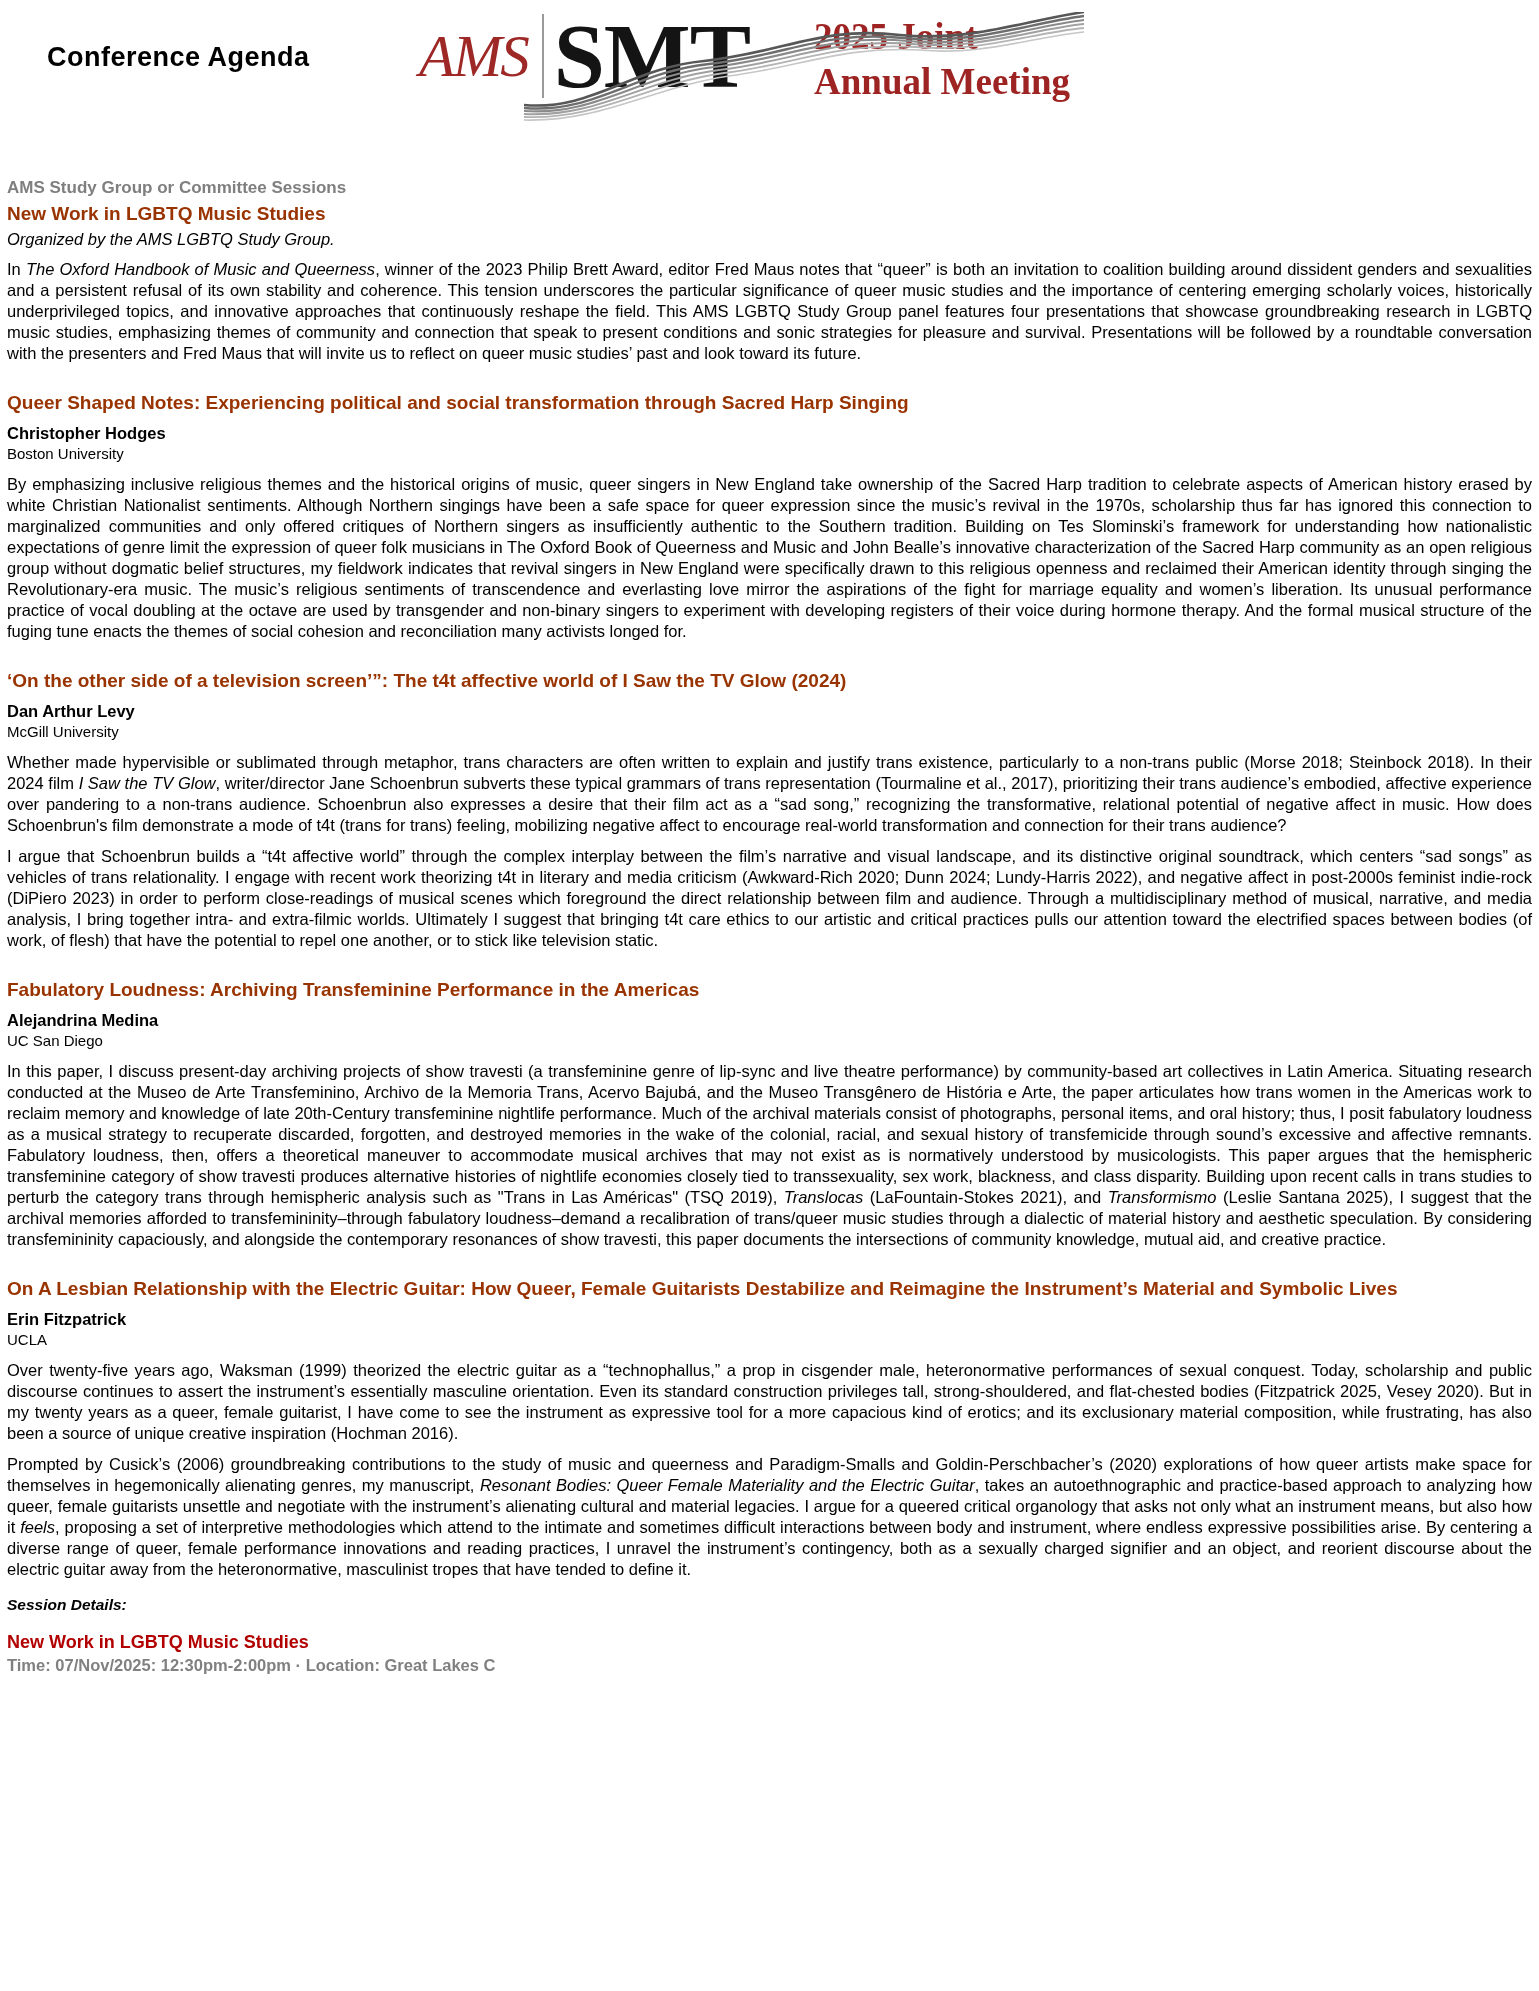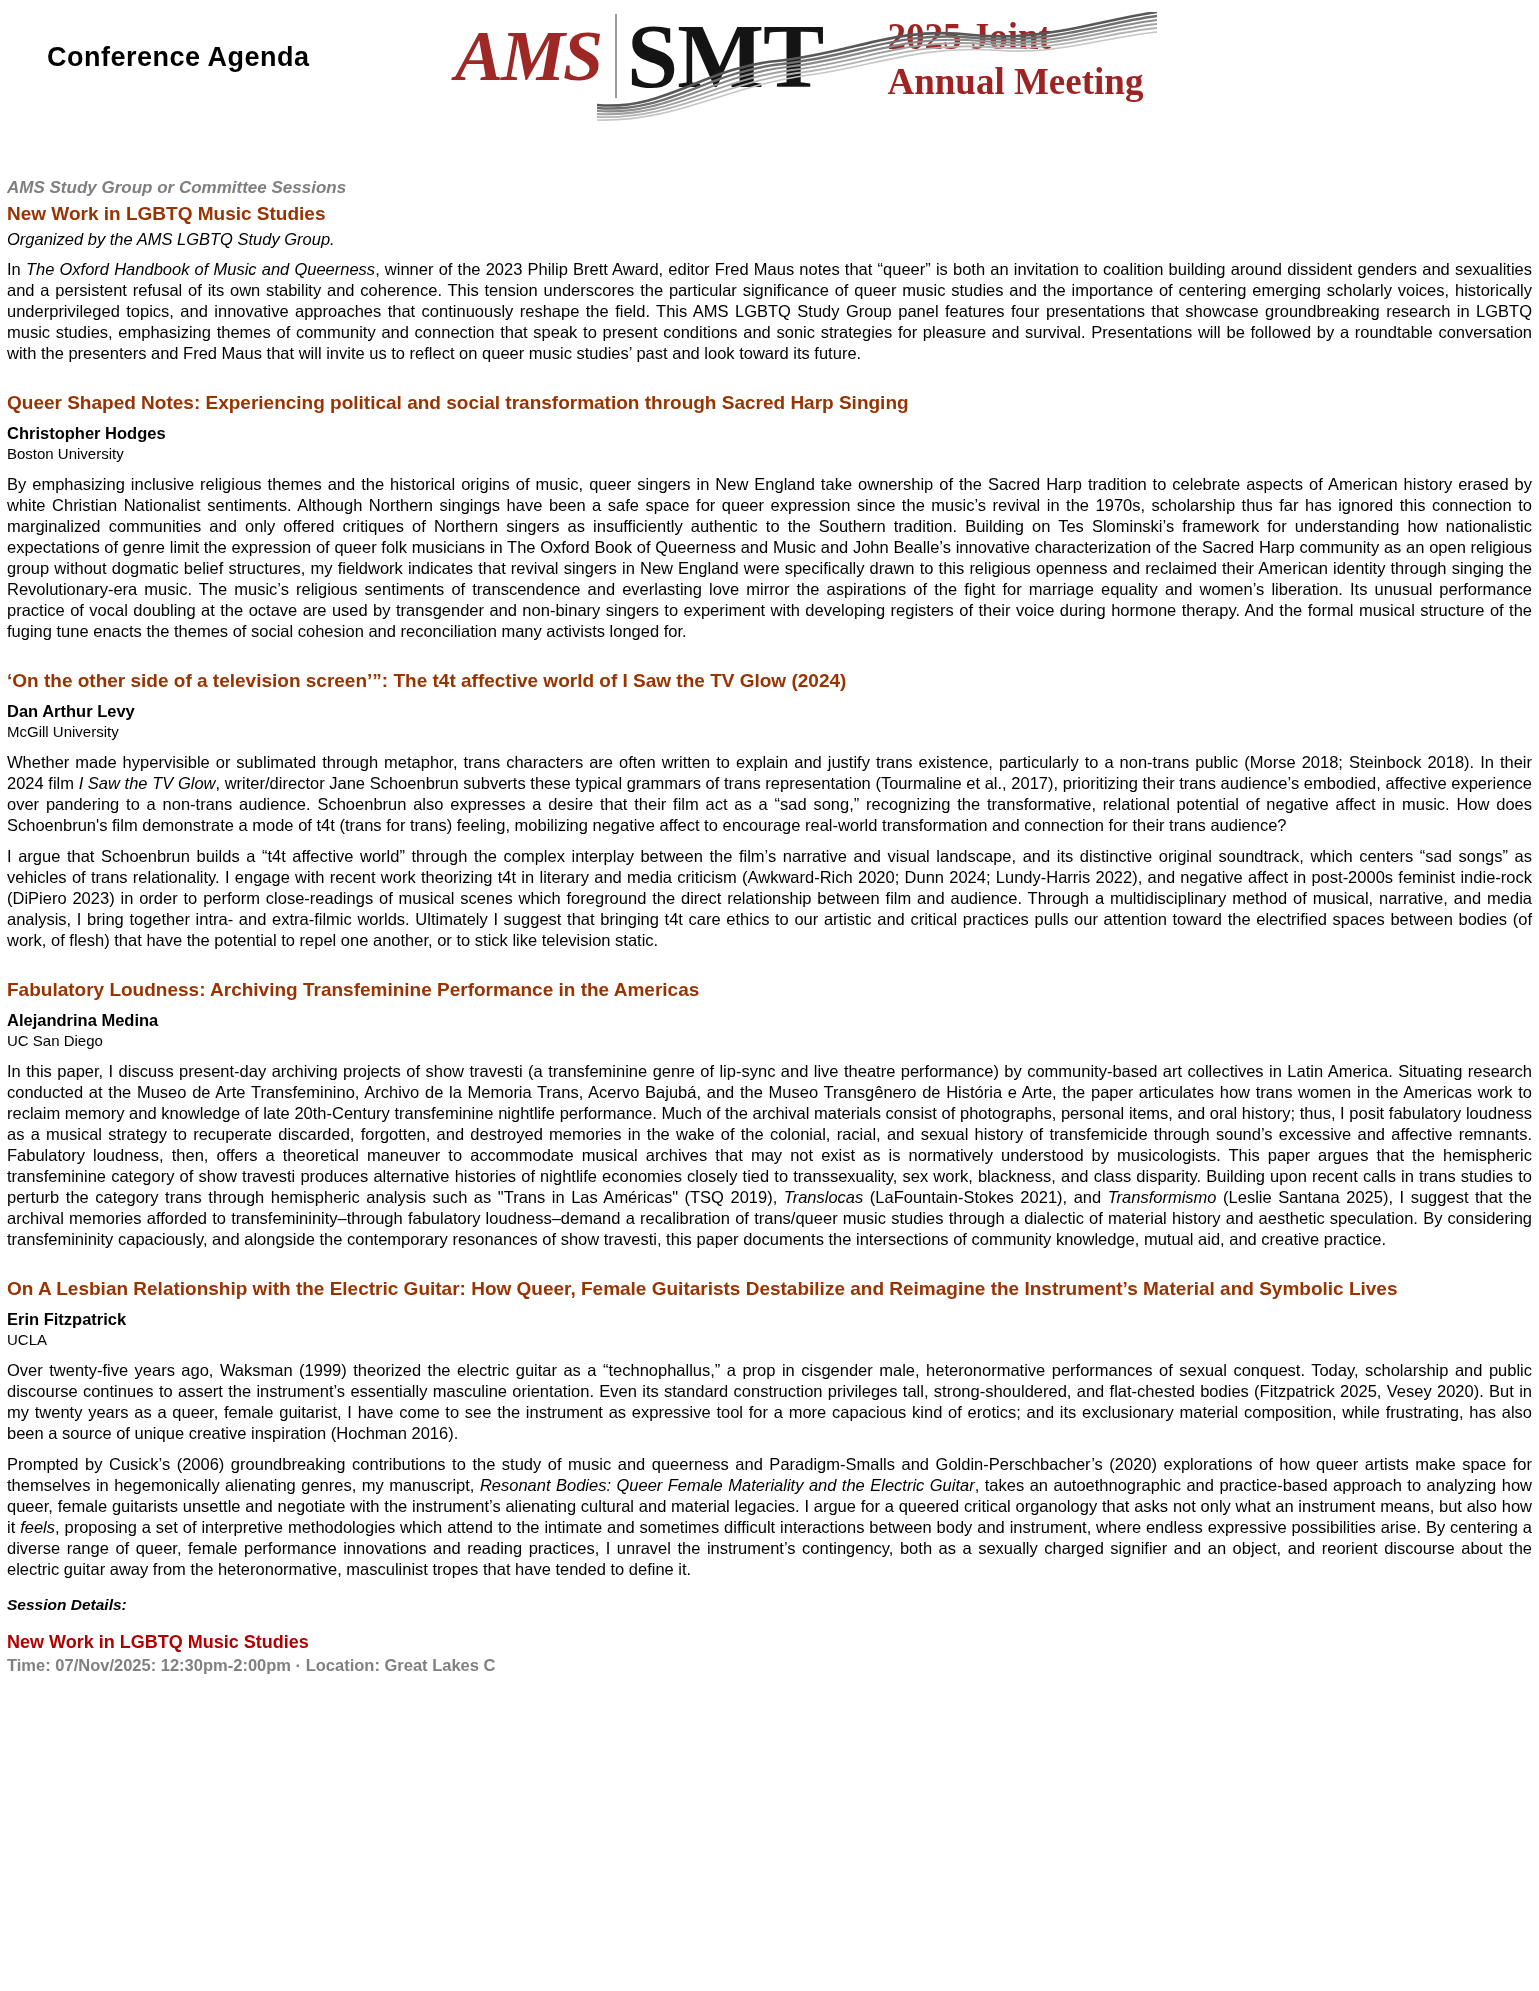--- a/index.html
+++ b/index.html
@@ -14,42 +14,42 @@
 
   
   .header{position:relative;height:178px;}
   .page-title{
     position:absolute;left:40px;top:42px;margin:0;
     font-size:27px;font-weight:bold;color:#000;letter-spacing:0.5px;
   }
   .logo{position:absolute;left:412px;top:8px;width:790px;}
   .logo-row{display:flex;align-items:flex-start;position:relative;height:104px;}
   .logo-ams{
-    font-family:"Liberation Serif", serif;font-size:72px;line-height:96px;
-    font-weight:bold;color:#9d2826;letter-spacing:-2px;font-style:italic;margin-left:36px;
+    font-family:"Liberation Serif", serif;font-size:59px;line-height:96px;
+    font-weight:normal;color:#9d2826;letter-spacing:-2px;font-style:italic;
   }
   .logo-divider{width:2px;height:84px;background:#9a9a9a;margin:6px 10px 0 14px;}
   .logo-smt{
     position:relative;font-family:"Liberation Serif", serif;font-size:92px;line-height:96px;
     font-weight:bold;color:#141414;letter-spacing:-1px;
   }
   .logo-waves{position:absolute;left:-30px;top:4px;pointer-events:none;}
   .logo-meeting{
     margin-left:64px;margin-top:6px;
     font-family:"Liberation Serif", serif;font-weight:bold;color:#9e2423;
     font-size:37px;line-height:45px;white-space:nowrap;
   }
   .logo-date{
     margin-top:8px;margin-left:8px;
     font-family:"Liberation Serif", serif;font-weight:bold;color:#101010;
     font-size:27px;white-space:nowrap;letter-spacing:0px;
   }
 
   
-  .type-label{font-size:17px;font-weight:bold;color:#7f7f7f;margin:0;font-style:italic;}
+  .type-label{font-size:17px;font-weight:bold;color:#7f7f7f;margin:0;}
   .session-title{font-size:19px;font-weight:bold;color:#993300;margin:5px 0 0 0;}
   .chair-line{font-size:16.5px;margin-top:7px;}
   .chair-label{font-style:italic;color:#7f7f7f;}
   .chair-name{font-weight:bold;}
   .organized{font-size:16.5px;font-style:italic;margin-top:5px;}
 
   
   .para{
     font-size:16.5px;line-height:21px;text-align:justify;
     margin:10px 0 0 0;

